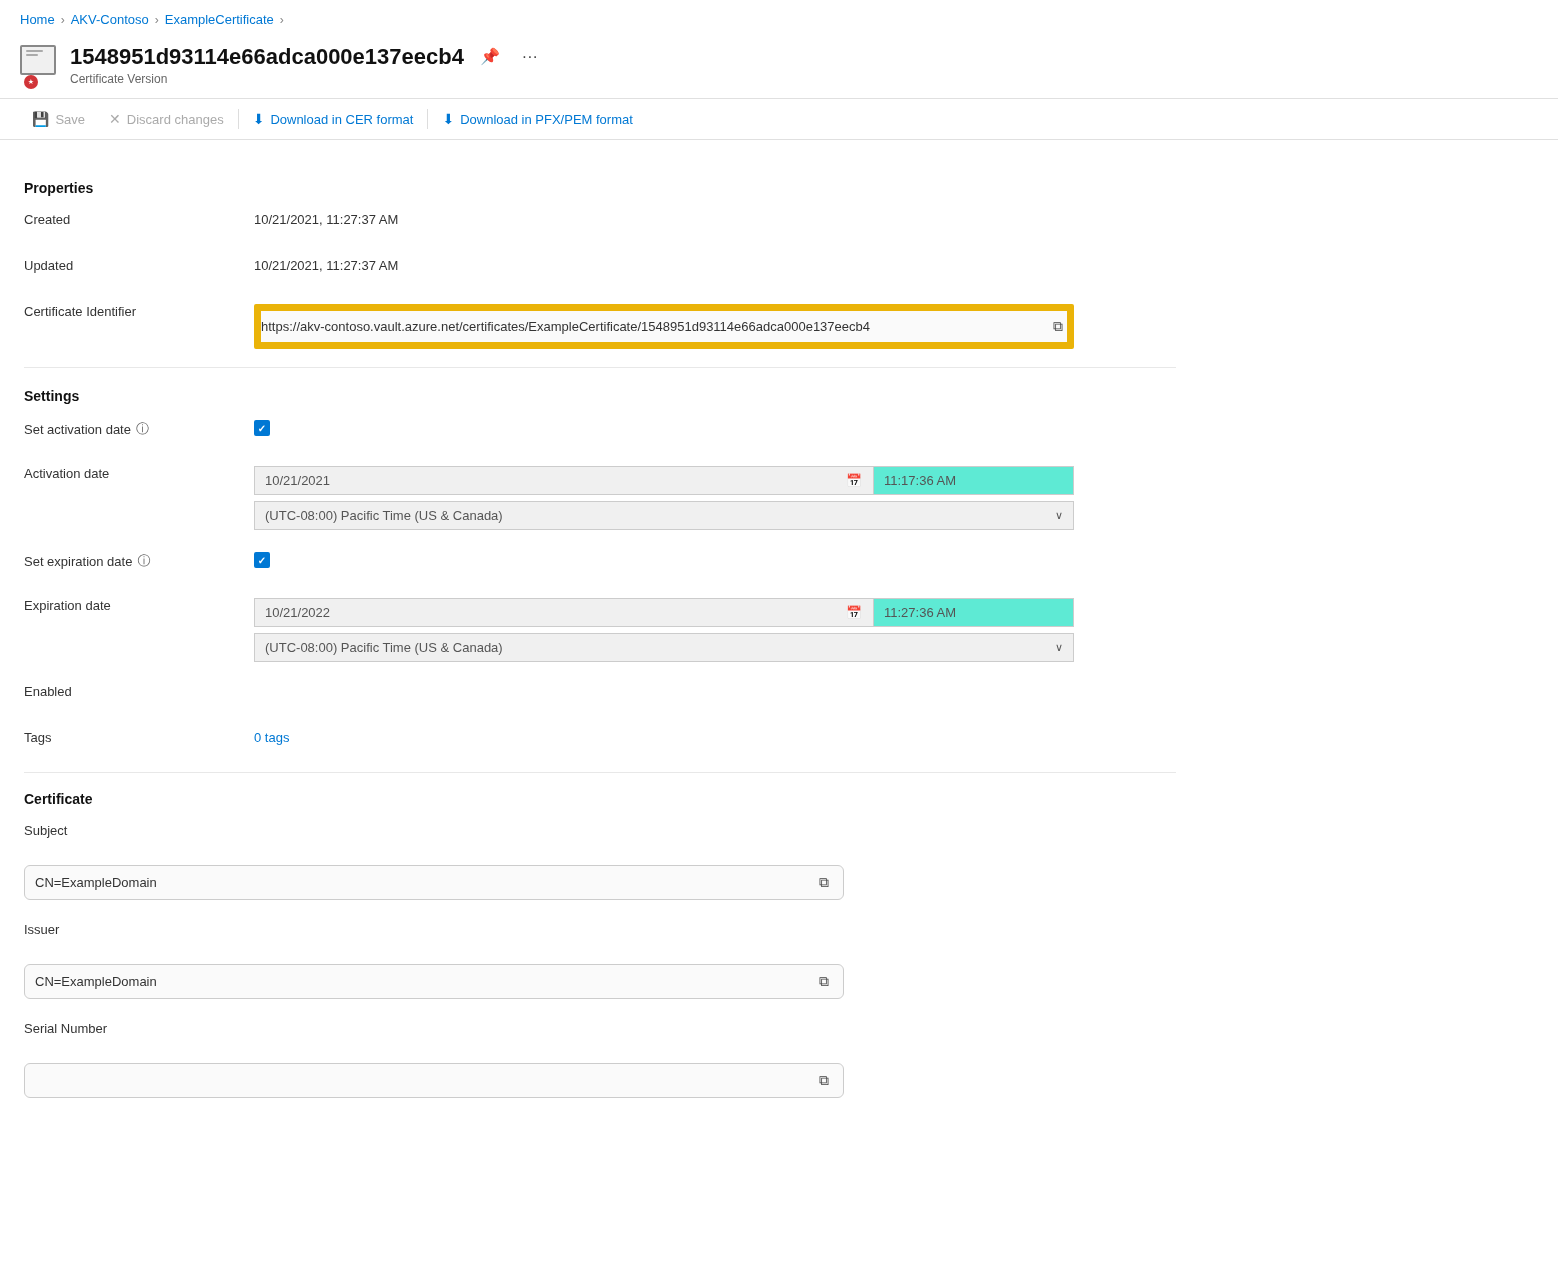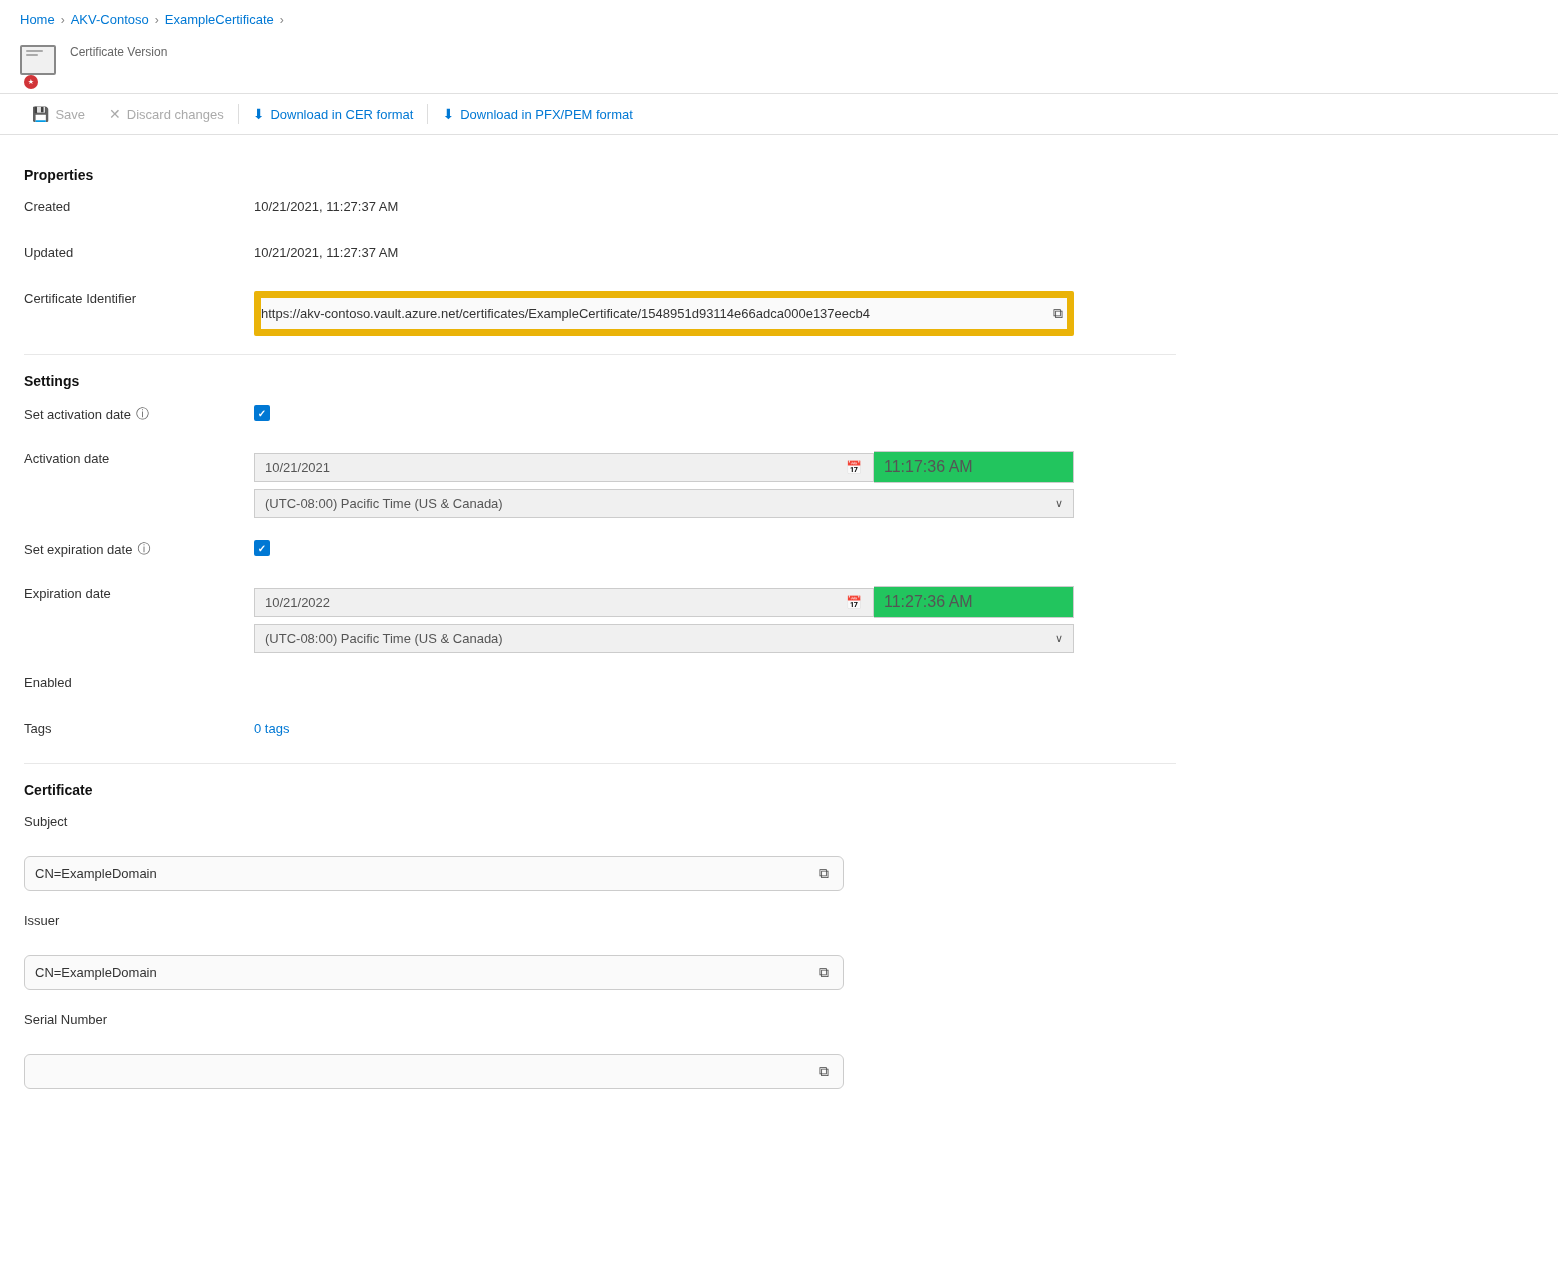--- a/index.html
+++ b/index.html
@@ -76,21 +76,21 @@
     .toolbar-btn .icon { font-size: 14px; }
     .toolbar-btn.download { color: #0078d4; }
 
     .content {
       padding: 20px 24px;
       max-width: 1200px;
     }
 
     .section-title {
       font-size: 14px; font-weight: 600; color: #111;
-      margin-bottom: 12px; margin-top: 12px;
+      margin-bottom: 12px; margin-top: 20px;
     }
 
     .prop-row {
       display: flex; align-items: flex-start;
       margin-bottom: 18px; min-height: 28px;
     }
     .prop-label {
       width: 230px; flex-shrink: 0;
       font-size: 13px; color: #333;
       padding-top: 4px;
@@ -143,22 +143,22 @@
     .date-row {
       display: flex; align-items: center; gap: 0;
     }
     .date-input {
       flex: 1; background: #f0f0f0; border: 1px solid #ccc;
       padding: 6px 10px; font-size: 13px; color: #555;
       display: flex; align-items: center; justify-content: space-between;
     }
     .date-input .cal-icon { color: #666; font-size: 13px; }
     .time-input {
-      width: 200px; background: #22c55e; border: 1px solid #ccc;
-      border-left: none; padding: 6px 10px; font-size: 16px; color: #555;
+      width: 200px; background: #5eead4; border: 1px solid #ccc;
+      border-left: none; padding: 6px 10px; font-size: 13px; color: #555;
     }
     .timezone-select {
       background: #f0f0f0; border: 1px solid #ccc;
       padding: 6px 10px; font-size: 13px; color: #555;
       display: flex; align-items: center; justify-content: space-between;
       cursor: pointer; width: 100%;
     }
     .timezone-select .chevron { font-size: 11px; color: #555; }
 
     .toggle-group {
@@ -210,20 +210,25 @@
   <div class="page-icon">
     <div class="cert-icon">
       <div class="cert-icon-inner">
         <div class="cert-icon-line"></div>
         <div class="cert-icon-line"></div>
       </div>
       <div class="cert-icon-ribbon"></div>
     </div>
   </div>
   <div class="page-title-area">
+    <div class="page-title">
+      <span>1548951d93114e66adca000e137eecb4</span>
+      <button class="pin-btn" title="Pin">📌</button>
+      <button class="more-btn" title="More">···</button>
+    </div>
     <div class="page-subtitle">Certificate Version</div>
   </div>
 </div>
 
 <div class="toolbar">
   <button class="toolbar-btn disabled">
     <span class="icon">💾</span>
     <span>Save</span>
   </button>
   <button class="toolbar-btn disabled">

